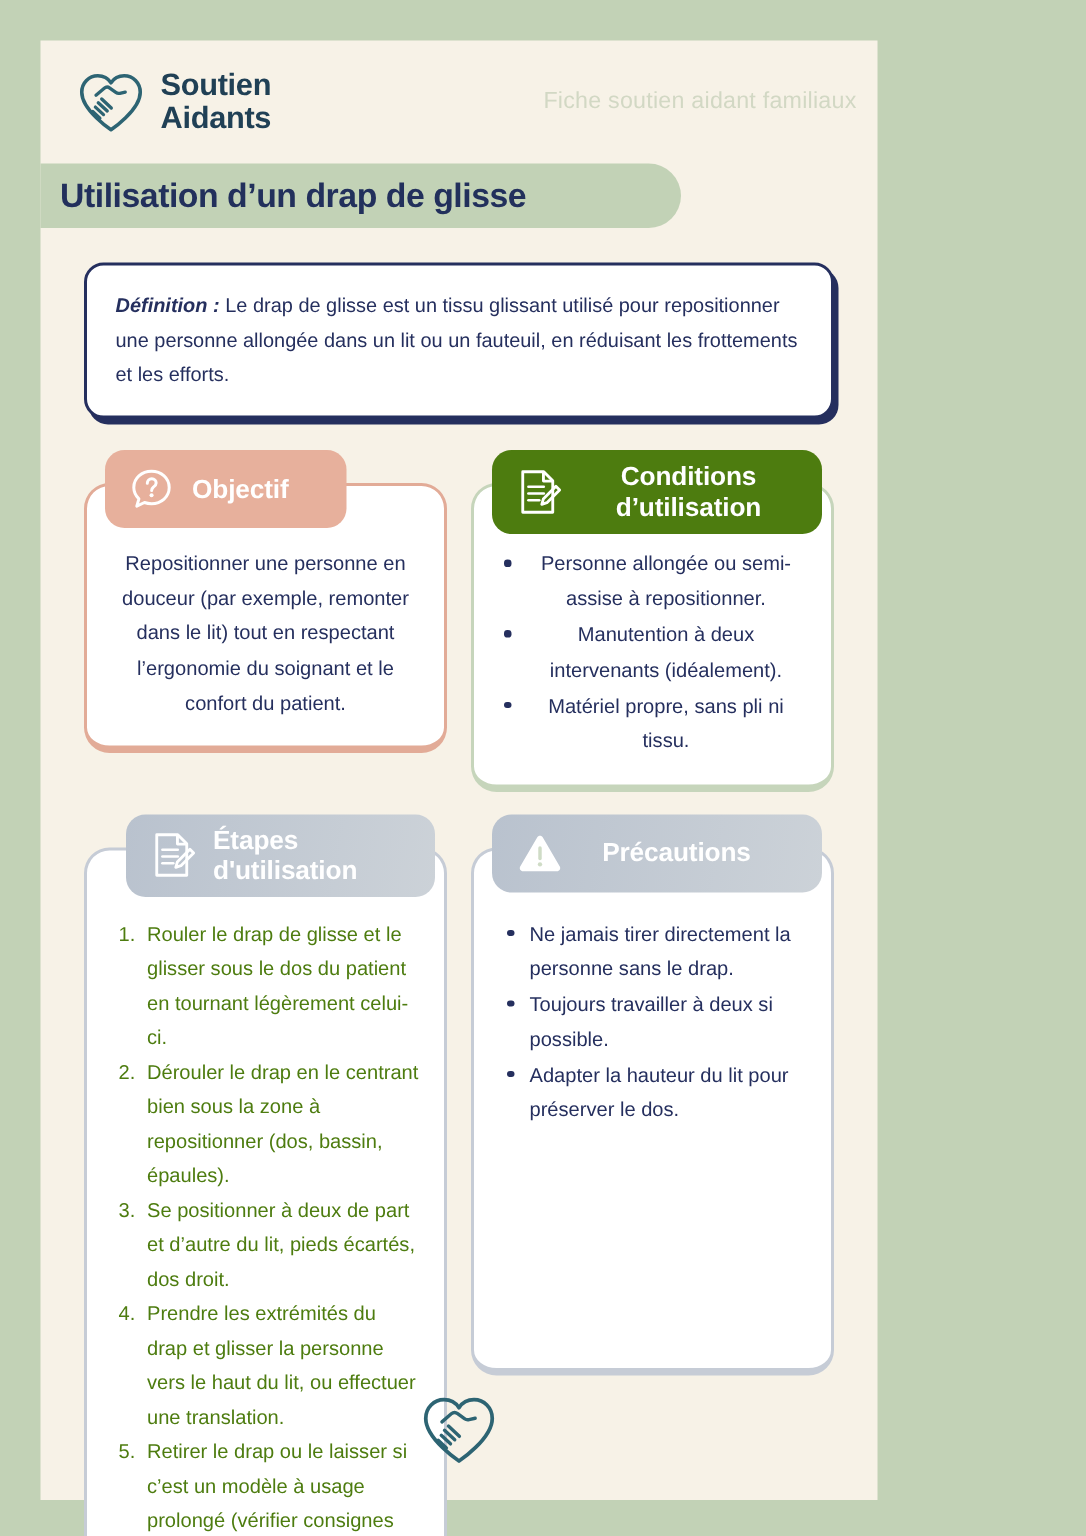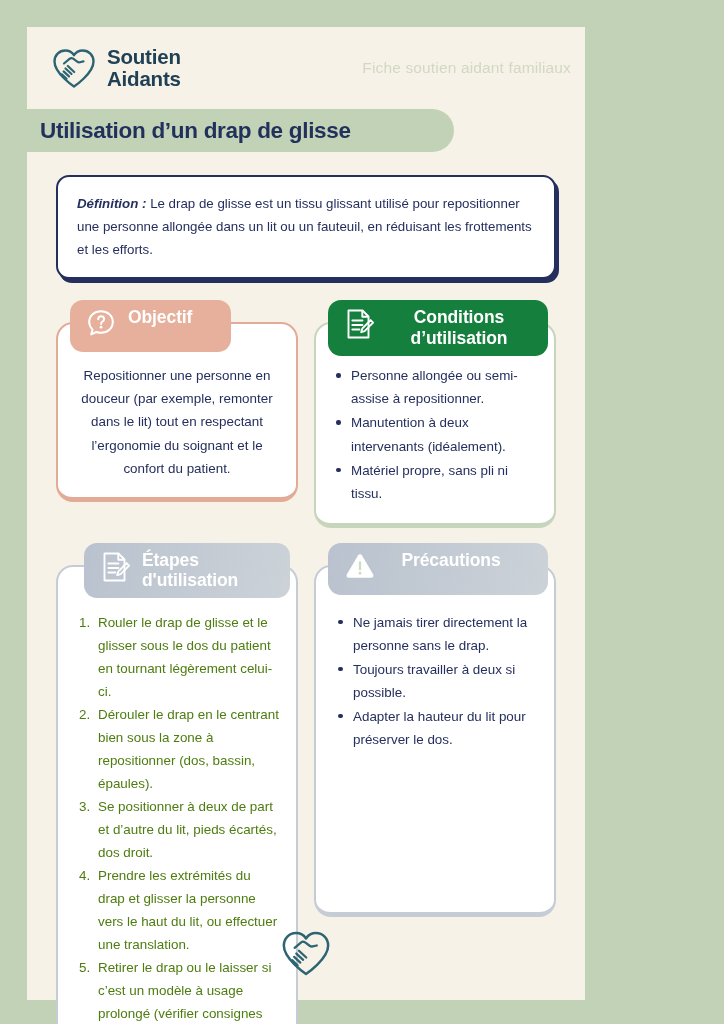--- a/index.html
+++ b/index.html
@@ -103,41 +103,41 @@
   .card { position: relative; padding-top: 22px; }
 
   .card-body {
     position: relative;
     background: #ffffff;
     border-radius: 17px;
     min-height: 180px;
     padding: 40px 17px 17px 17px;
   }
   .card-objectif   .card-body { border: 2px solid #e2ab97; border-bottom-width: 5px; text-align: center; }
-  .card-conditions .card-body { border: 2px solid #c6d5bb; border-bottom-width: 5px; }
+  .card-conditions .card-body { border: 2px solid #c6d5bb; border-bottom-width: 5px; text-align: center; }
   .card-etapes     .card-body { border: 2px solid #c6ccd6; border-bottom-width: 5px; }
   .card-precautions .card-body{ border: 2px solid #c6ccd6; border-bottom-width: 5px; }
 
   .card-etapes .card-body, .card-precautions .card-body { min-height: 352px; }
 
   .card-tab {
     position: absolute;
     top: 0;
     left: 14px;
     right: 8px;
     min-height: 52px;
     border-radius: 13px;
     display: flex;
-    align-items: flex-start;
+    align-items: center;
     gap: 11px;
     padding: 7px 16px 7px 15px;
     z-index: 3;
   }
   .card-objectif   .card-tab { background: #e7b09c; right: auto; width: 161px; }
-  .card-conditions .card-tab { background: #15803d; }
+  .card-conditions .card-tab { background: #4d7c0f; }
   .card-etapes     .card-tab { background: linear-gradient(100deg, #b9c2ce 0%, #ccd2d8 100%); margin-left: 14px; }
   .card-precautions .card-tab{ background: linear-gradient(100deg, #b9c2ce 0%, #ccd2d8 100%); }
 
   .card-tab-title {
     color: #ffffff;
     font-size: 17.5px;
     font-weight: bold;
     line-height: 1.18;
     letter-spacing: -0.1px;
   }

